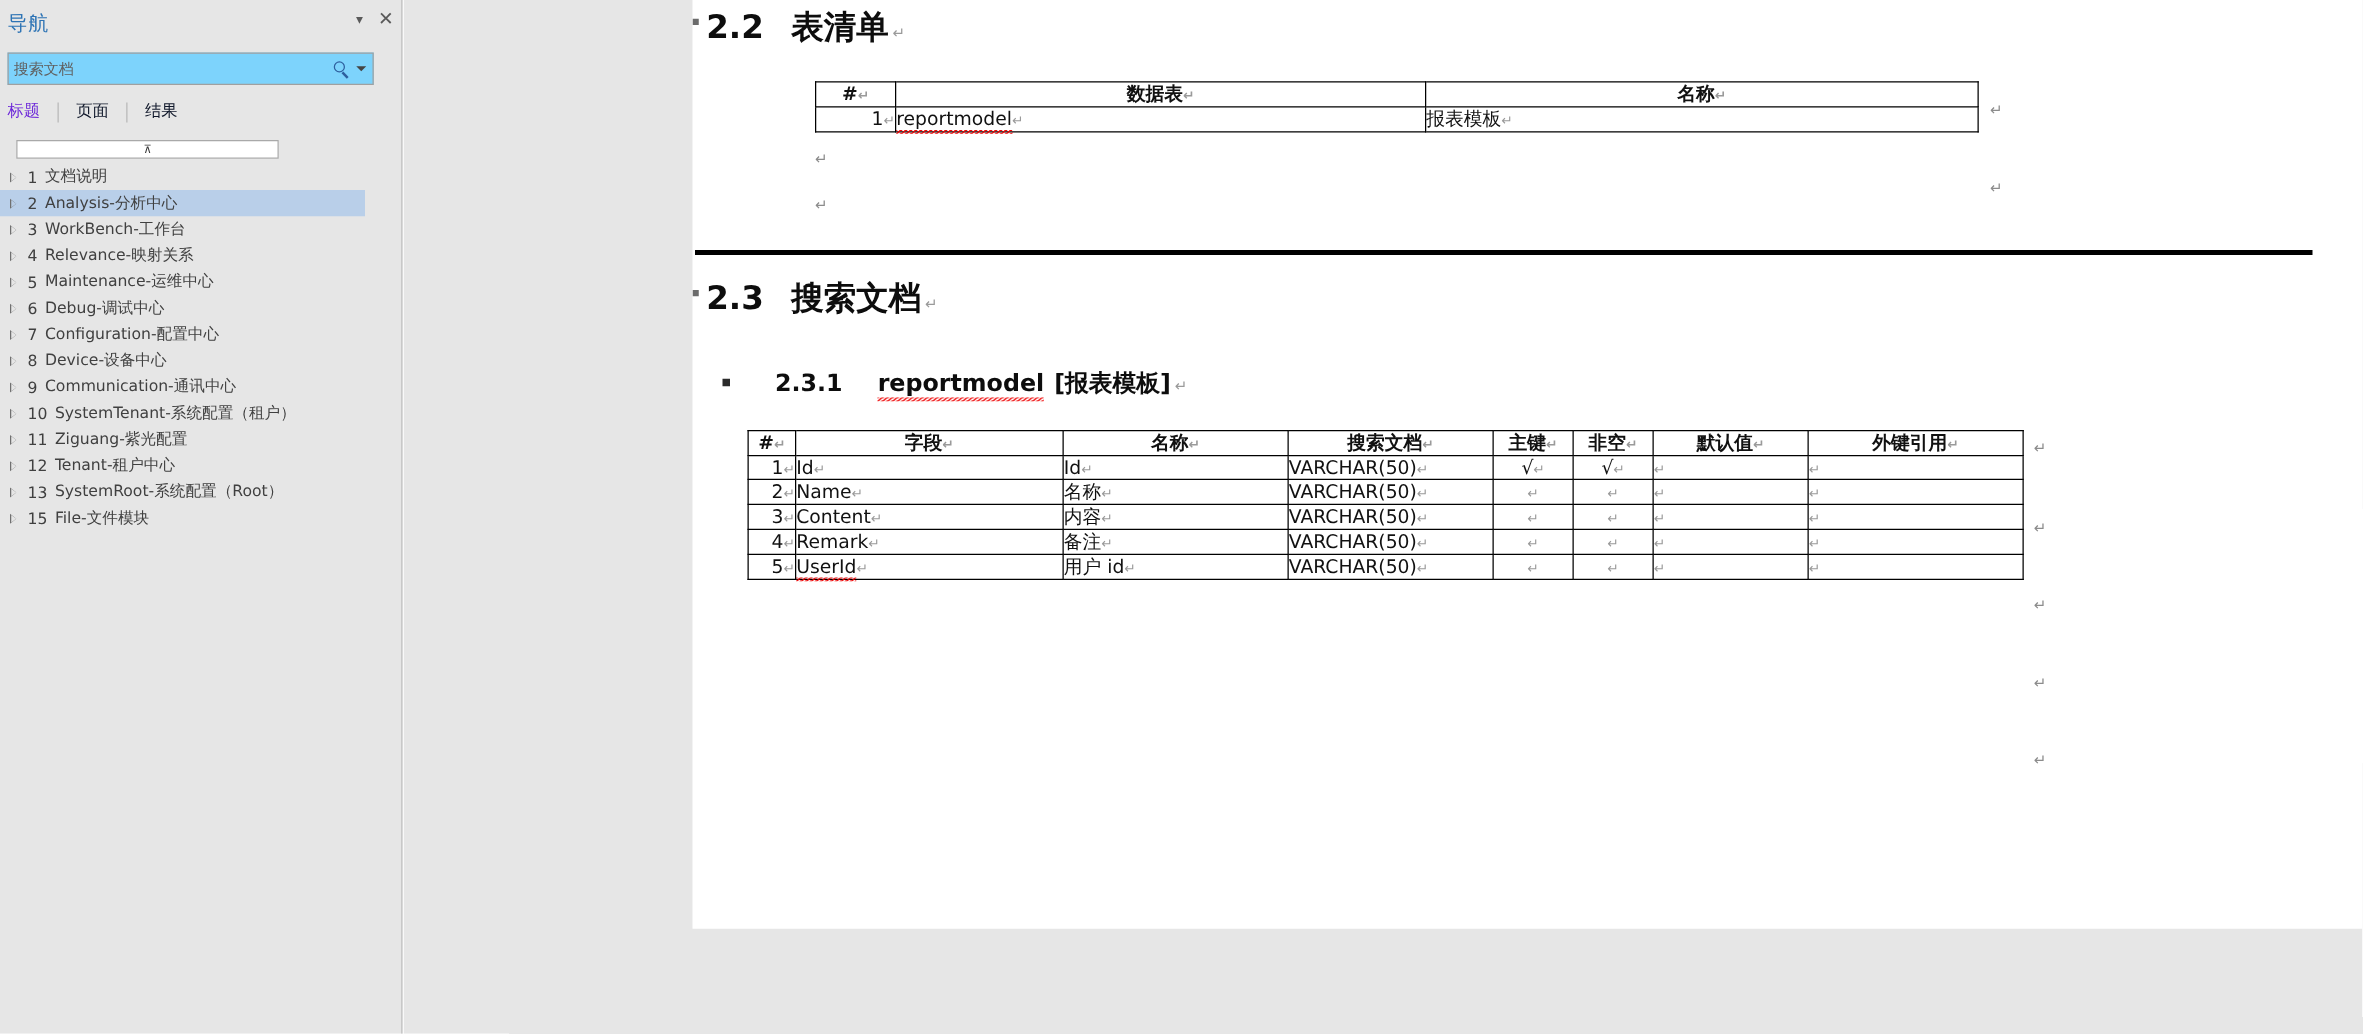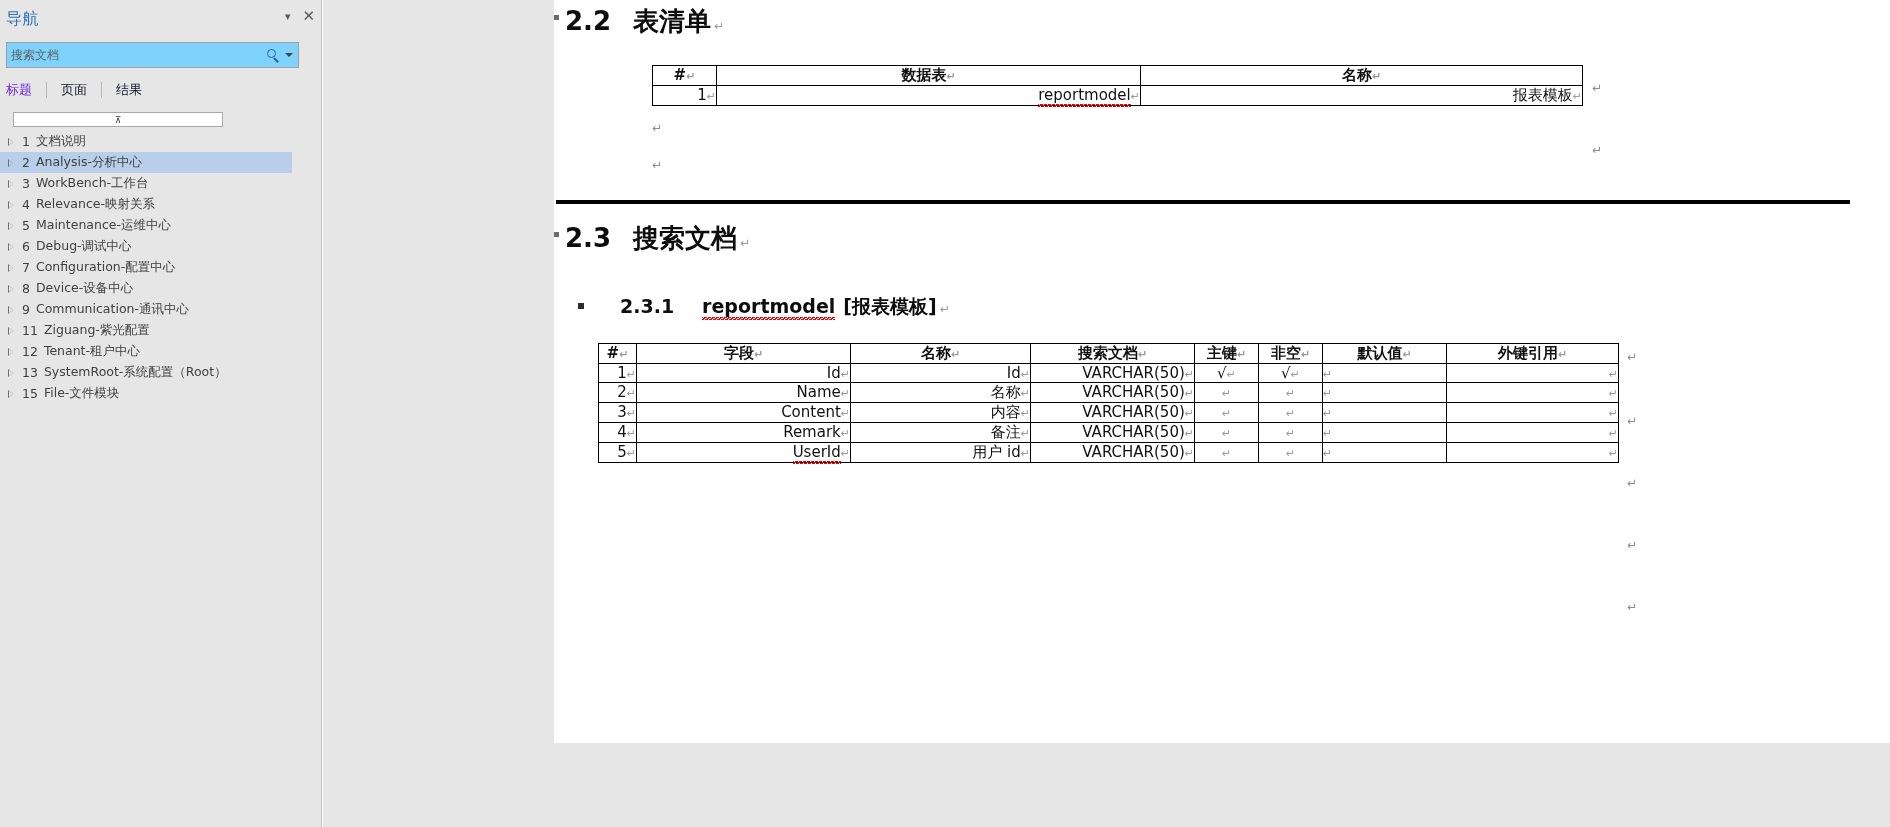--- a/index.html
+++ b/index.html
@@ -286,21 +286,21 @@
     font-weight: bold;
   }
   .cell-pad { padding: 8px 6px; }
   .hdr-cell { padding: 18px 4px; }
   .num-cell {
     text-align: right;
     padding: 4px 3px 0 0;
     font-size: 12px;
     color: #333;
   }
-  .cell-text-lower { padding: 18px 6px 6px 6px; text-align: right; }
+  .cell-text-lower { padding: 18px 6px 6px 6px; }
   .tick {
     text-align: center;
     padding: 6px 2px;
     font-size: 13px;
   }
   .small-pil {
     color: #9a9a9a;
     font-size: 11px;
     font-family: "DejaVu Sans", sans-serif;
   }
@@ -410,20 +410,27 @@
           </span>
         <span class="tree-num">8</span>
         <span class="tree-label">Device-设备中心</span>
       </div>
       <div class="tree-item">
         <span class="tw">
             <span class="tw-arrow"></span>
           </span>
         <span class="tree-num">9</span>
         <span class="tree-label">Communication-通讯中心</span>
+      </div>
+      <div class="tree-item">
+        <span class="tw">
+            <span class="tw-arrow"></span>
+          </span>
+        <span class="tree-num">10</span>
+        <span class="tree-label">SystemTenant-系统配置（租户）</span>
       </div>
       <div class="tree-item">
         <span class="tw">
             <span class="tw-arrow"></span>
           </span>
         <span class="tree-num">11</span>
         <span class="tree-label">Ziguang-紫光配置</span>
       </div>
       <div class="tree-item">
         <span class="tw">

